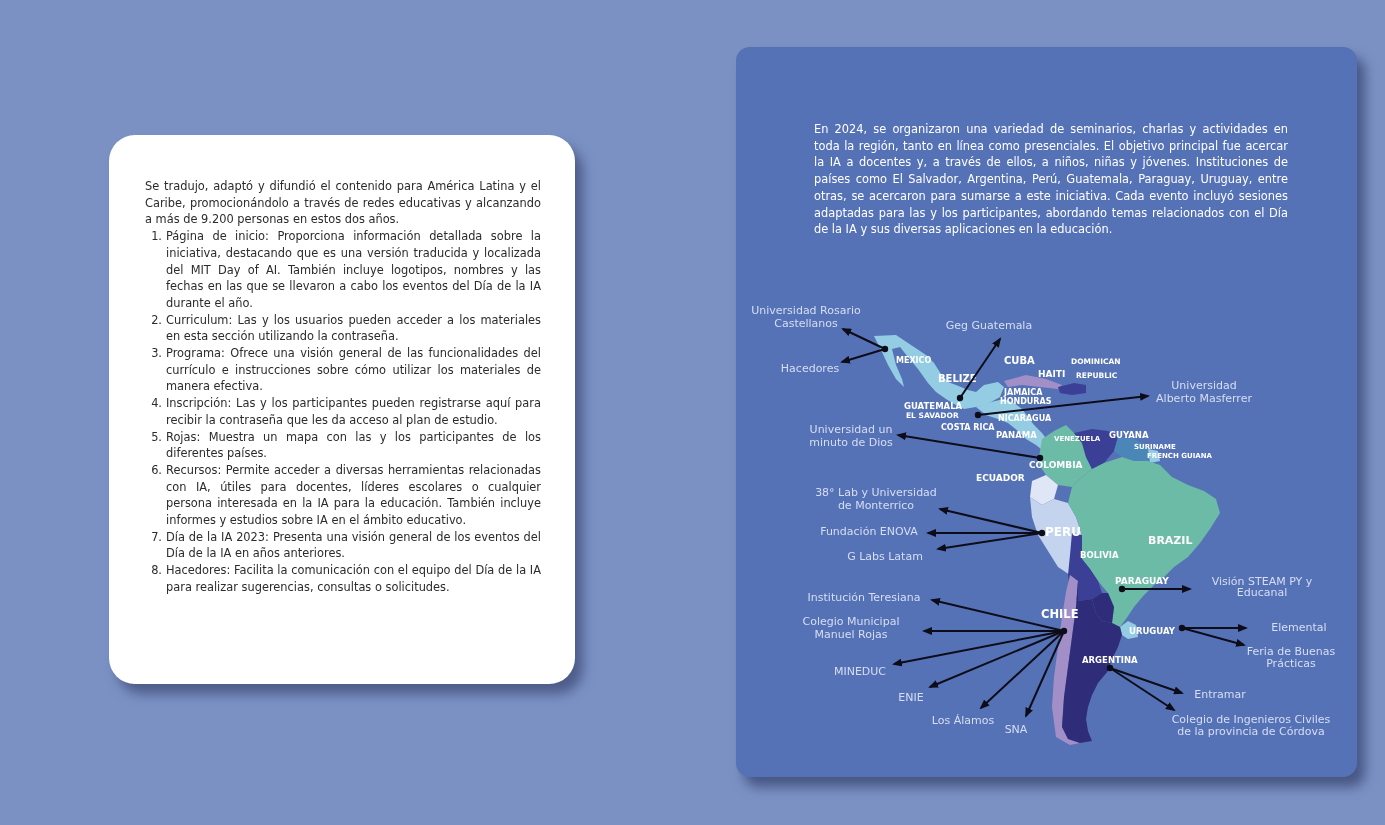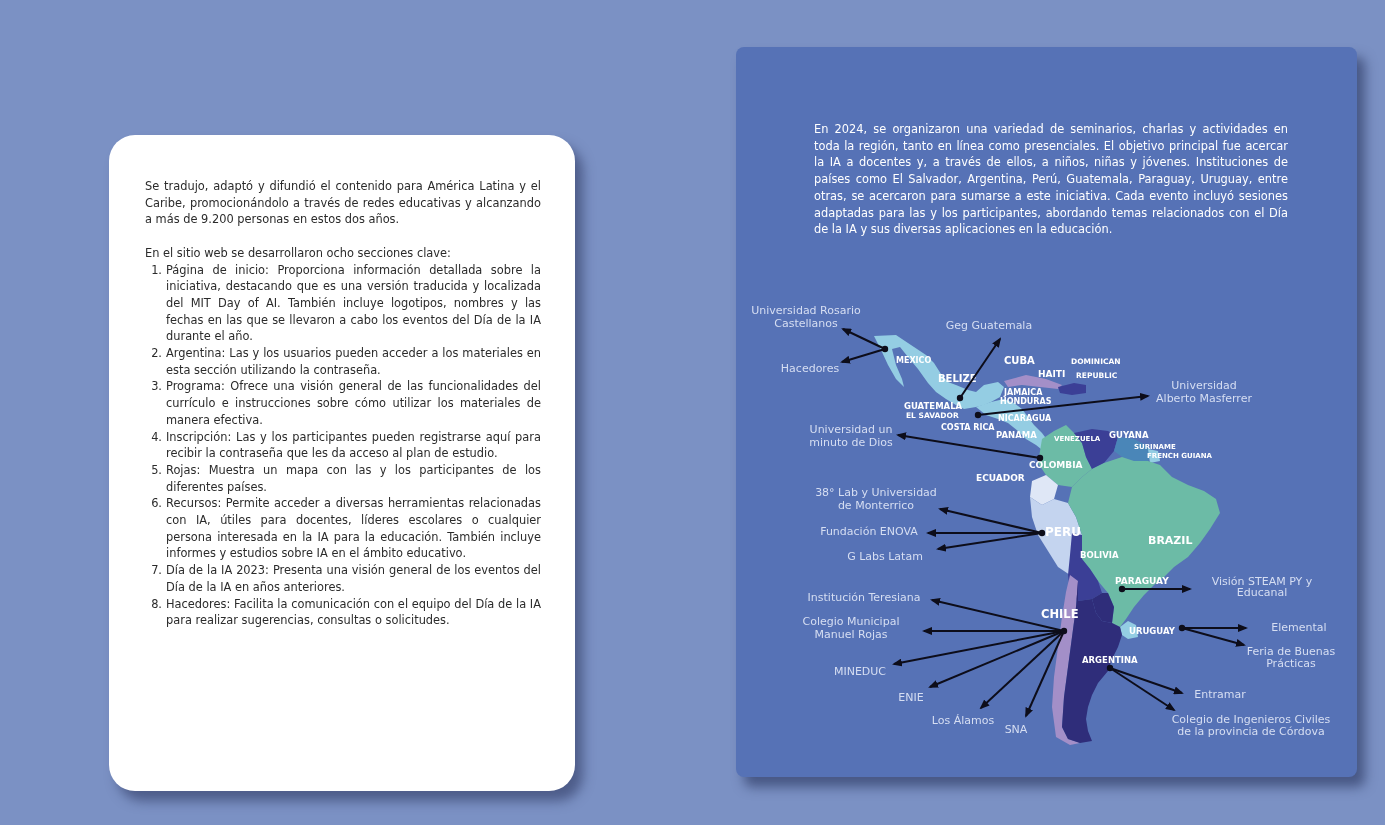--- a/index.html
+++ b/index.html
@@ -2,60 +2,59 @@
 <html><head>
 <meta charset="utf-8">
 <style>
   html, body { margin:0; padding:0; }
   body {
     width:1385px; height:825px; overflow:hidden; position:relative;
     background:#7b91c4;
     font-family: "DejaVu Sans", "Liberation Sans", sans-serif;
   }
   .card-left {
-    position:absolute; left:109px; top:135px; width:466px; height:656px;
+    position:absolute; left:109px; top:135px; width:466px; height:549px;
     background:#ffffff; border-radius:26px;
     box-shadow: 8px 10px 12px rgba(40,50,90,0.55);
   }
   .card-left .content {
     position:absolute; left:36px; top:43px; width:396px;
     font-size:11.4px; line-height:16.7px; color:#2b2b2b;
   }
   .card-left p { margin:0; text-align:justify; }
   .card-left p.gap { margin-top:16.7px; }
   .card-left ol { margin:0; padding:0; list-style:none; }
   .card-left li { position:relative; padding-left:21px; text-align:justify; }
   .card-left li .num { position:absolute; left:0; top:0; width:19px; text-align:right; padding-right:2px; box-sizing:border-box; }
   .card-left li b { font-weight:normal; color:#2b2b2b; }
 
   .card-right {
     position:absolute; left:736px; top:47px; width:621px; height:730px;
-    background:#5672b6; border-radius:8px;
+    background:#5672b6; border-radius:14px;
     box-shadow: 8px 10px 12px rgba(30,40,80,0.55);
     overflow:hidden;
   }
   .card-right .intro {
     position:absolute; left:78px; top:74px; width:474px;
     font-size:11.4px; line-height:16.7px; color:#ffffff; text-align:justify;
     margin:0;
   }
   .card-right svg.map { position:absolute; left:0; top:0; }
   .map-label-inst { font-family:"DejaVu Sans", sans-serif; font-size:11px; fill:#d6def2; }
   .map-label-country { font-family:"DejaVu Sans", sans-serif; font-weight:bold; fill:#ffffff; }
 </style>
 </head>
 <body>
 
 <div class="card-left">
   <div class="content">
     <p>Se tradujo, adaptó y difundió el contenido para América Latina y el Caribe, promocionándolo a través de redes educativas y alcanzando a más de 9.200 personas en estos dos años.</p>
-    <p class="gap">En el sitio web se desarrollaron ocho secciones clave:</p>
     <ol>
       <li><span class="num">1.</span><b>Página de inicio</b><span>: </span><span>Proporciona información detallada sobre la iniciativa, destacando que es una versión traducida y localizada del MIT Day of AI. También incluye logotipos, nombres y las fechas en las que se llevaron a cabo los eventos del Día de la IA durante el año.</span></li>
-      <li><span class="num">2.</span><b>Argentina:</b><span> </span><span>Las y los usuarios pueden acceder a los materiales en esta sección utilizando la contraseña.</span></li>
+      <li><span class="num">2.</span><b>Curriculum:</b><span> </span><span>Las y los usuarios pueden acceder a los materiales en esta sección utilizando la contraseña.</span></li>
       <li><span class="num">3.</span><b>Programa:</b><span> </span><span>Ofrece una visión general de las funcionalidades del currículo e instrucciones sobre cómo utilizar los materiales de manera efectiva.</span></li>
       <li><span class="num">4.</span><b>Inscripción:</b><span> </span><span>Las y los participantes pueden registrarse aquí para recibir la contraseña que les da acceso al plan de estudio.</span></li>
       <li><span class="num">5.</span><b>Rojas:</b><span> </span><span>Muestra un mapa con las y los participantes de los diferentes países.</span></li>
       <li><span class="num">6.</span><b>Recursos:</b><span> </span><span>Permite acceder a diversas herramientas relacionadas con IA, útiles para docentes, líderes escolares o cualquier persona interesada en la IA para la educación. También incluye informes y estudios sobre IA en el ámbito educativo.</span></li>
       <li><span class="num">7.</span><b>Día de la IA 2023:</b><span> </span><span>Presenta una visión general de los eventos del Día de la IA en años anteriores.</span></li>
       <li><span class="num">8.</span><b>Hacedores:</b><span> </span><span>Facilita la comunicación con el equipo del Día de la IA para realizar sugerencias, consultas o solicitudes.</span></li>
     </ol>
   </div>
 </div>
 

